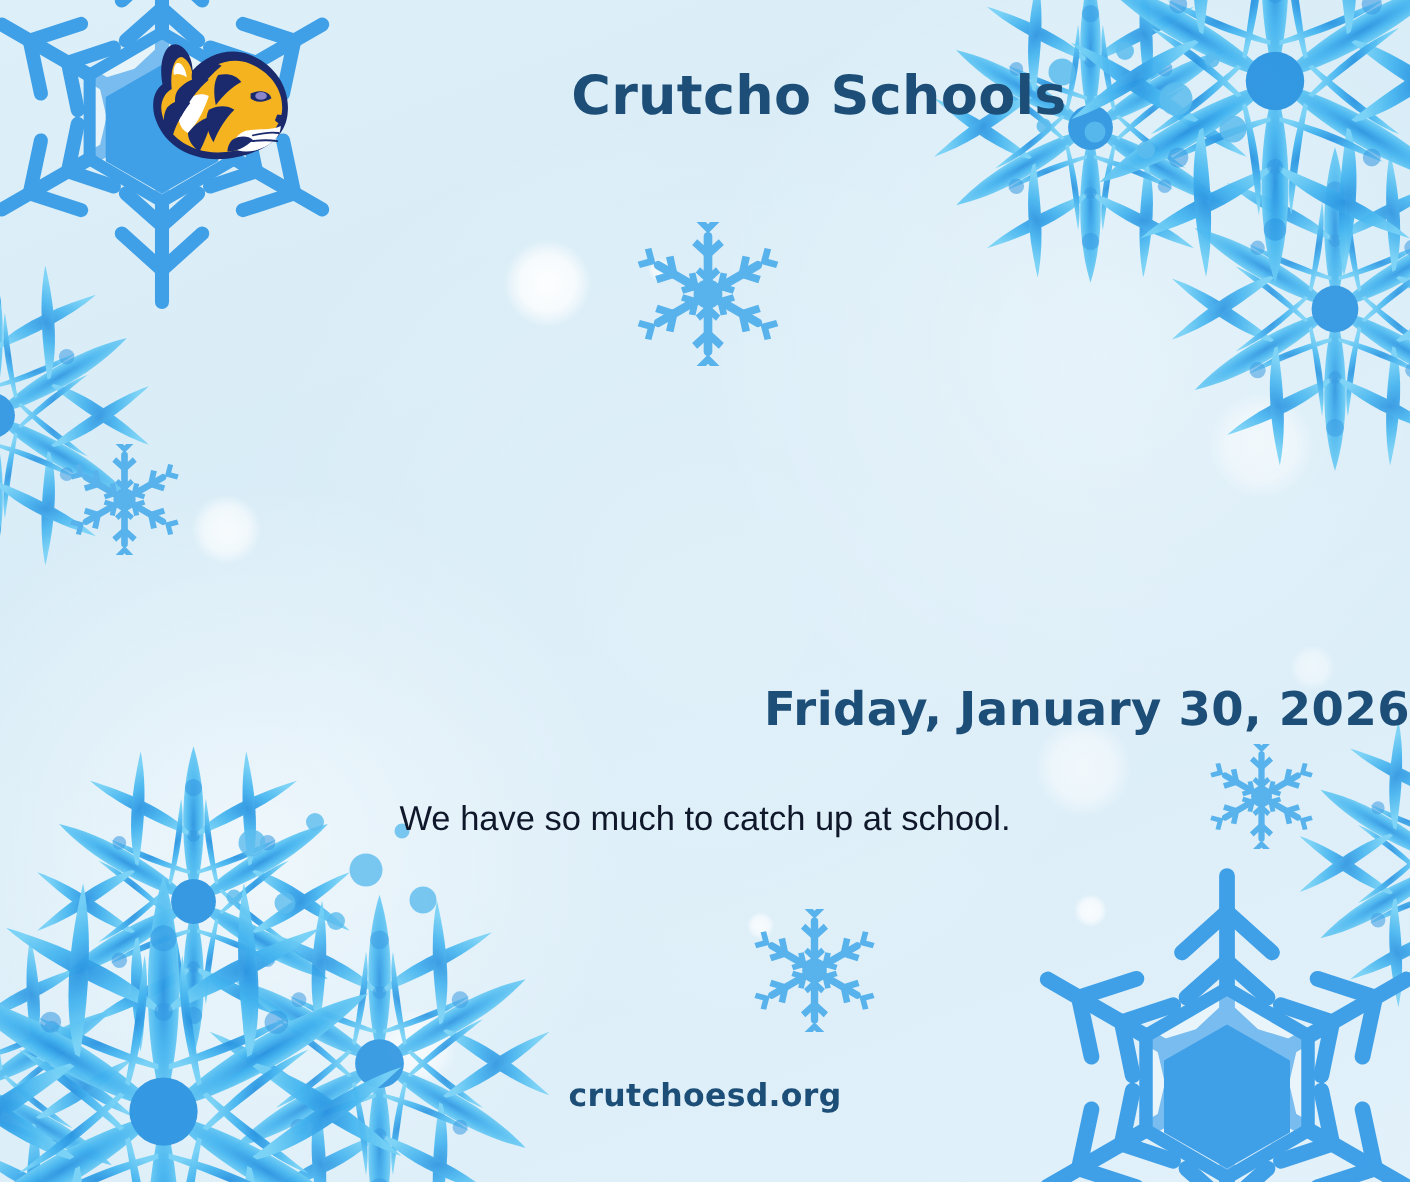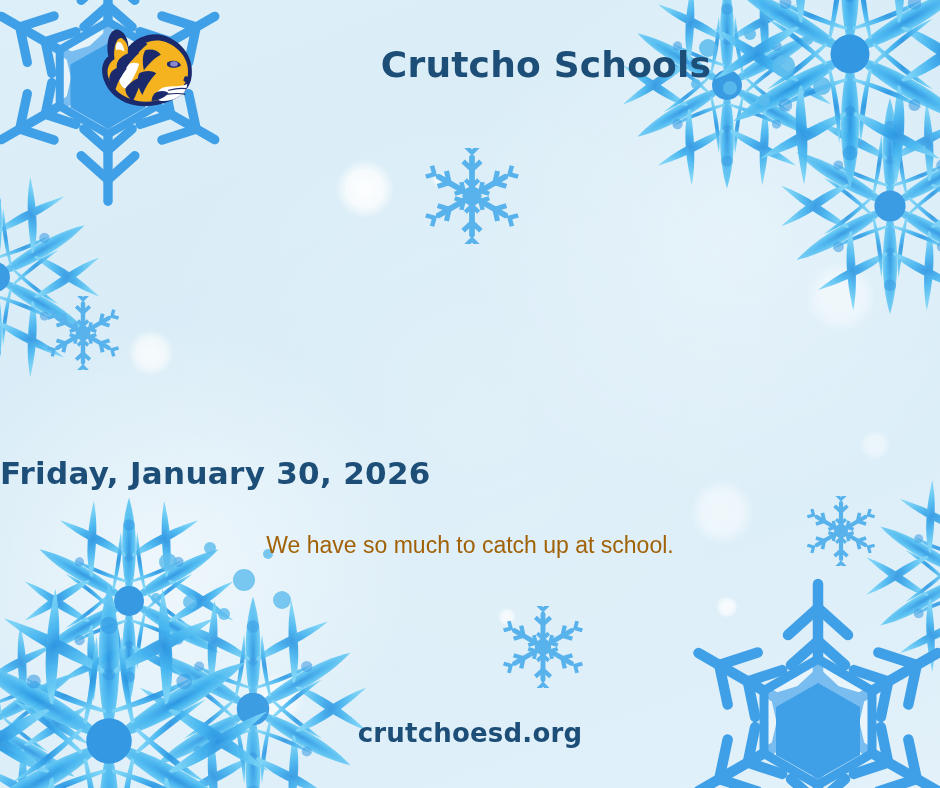--- a/index.html
+++ b/index.html
@@ -101,49 +101,49 @@
     font-size: 128px;
     margin-top: -6px;
     transform: scaleX(1.06);
   }
 
   .event-date {
     position: absolute;
     top: 455px;
     left: 0;
     width: 100%;
-    text-align: left;
+    text-align: right;
     font-family: "DejaVu Sans", sans-serif;
     font-size: 31px;
     font-weight: 700;
     color: #1d4e78;
     letter-spacing: 0.3px;
   }
 
   .body-copy {
     position: absolute;
     top: 528px;
     left: 0;
     width: 100%;
     text-align: center;
     font-family: "Liberation Sans", sans-serif;
     font-size: 23px;
     line-height: 1.55;
-    color: #a16207;
+    color: #0f172a;
   }
   .body-copy div { display: block; }
 
   .site-url {
     position: absolute;
     top: 718px;
     left: 0;
     width: 100%;
     text-align: center;
     font-family: "DejaVu Sans", sans-serif;
-    font-size: 26px;
+    font-size: 21px;
     font-weight: 700;
     color: #1d4e78;
     letter-spacing: 0.2px;
   }
 </style>
 </head>
 <body>
 
 <div id="poster">
 

